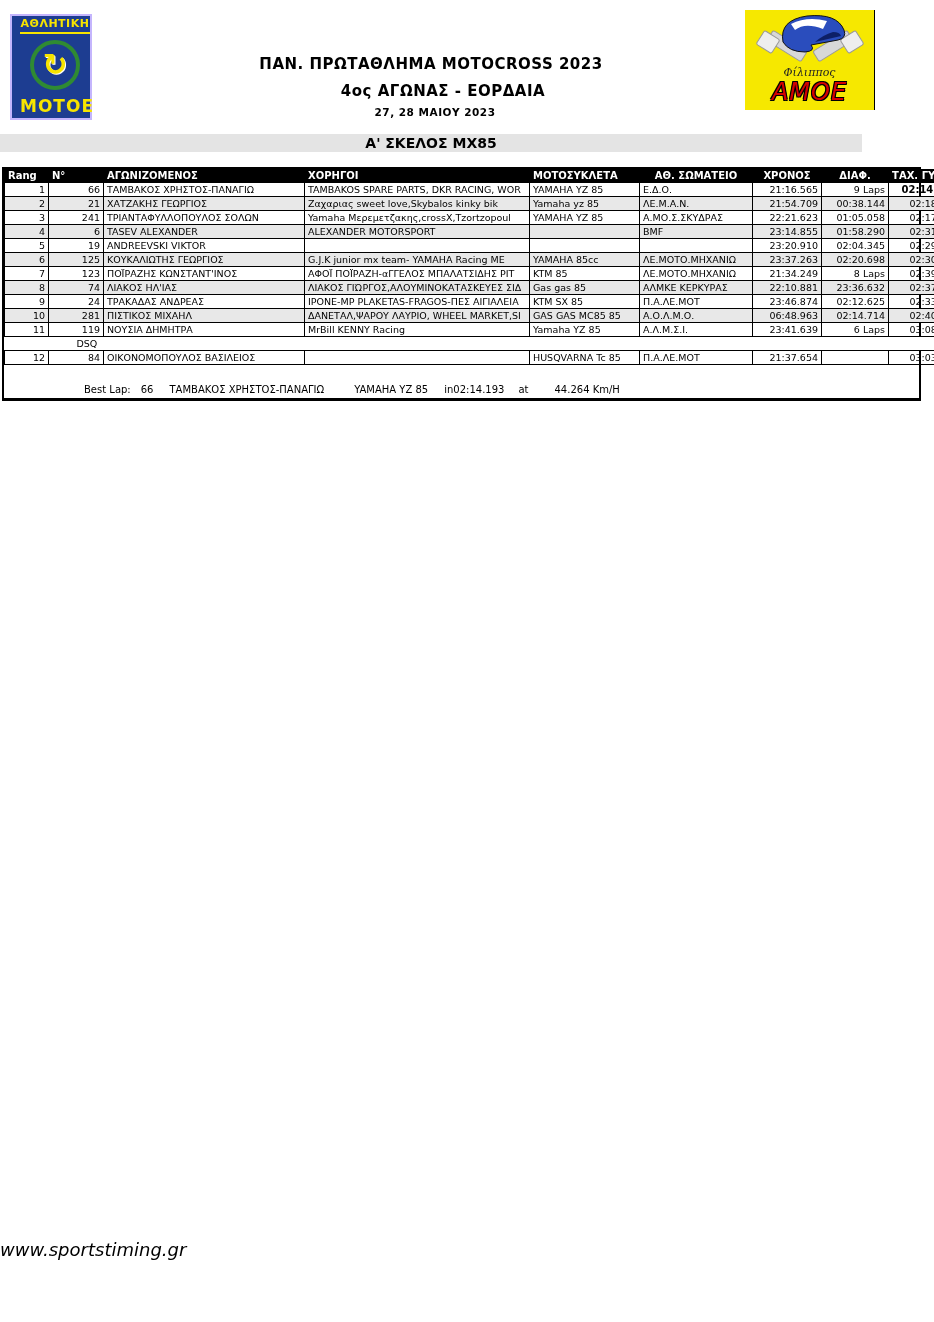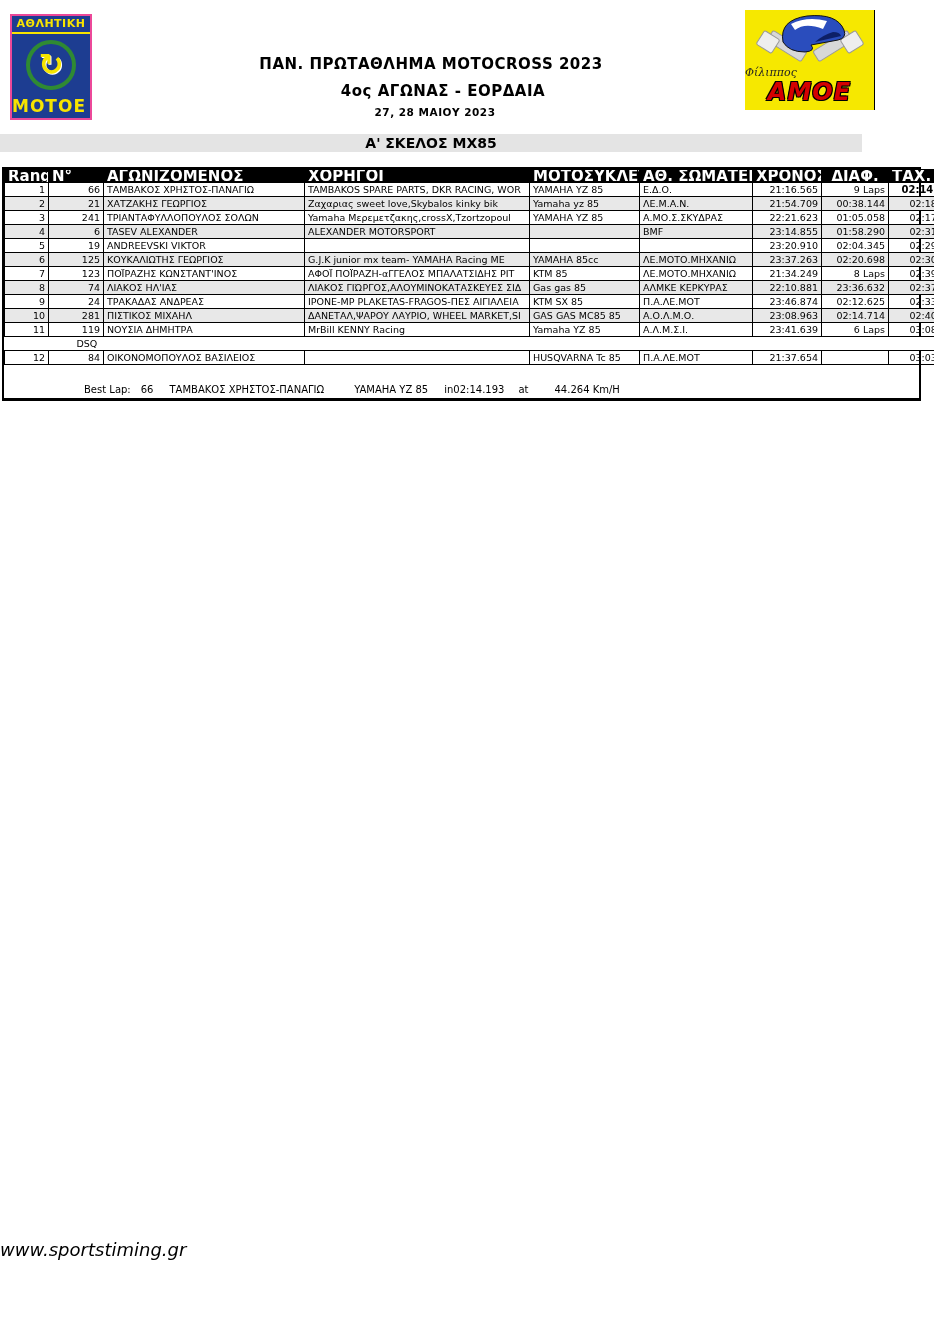--- a/index.html
+++ b/index.html
@@ -1,39 +1,39 @@
 <!DOCTYPE html>
 <html><head>
 <meta charset="utf-8">
 <style>
   html,body{margin:0;padding:0;background:#fff;}
   .page{position:relative;width:934px;height:1322px;background:#fff;overflow:hidden;
         font-family:"DejaVu Sans",sans-serif;color:#000;}
 
   
   .logo-motoe{position:absolute;left:10px;top:14px;width:82px;height:106px;
-    background:#1d3d91;border:2px solid #ec4899;box-sizing:border-box;
-    display:flex;flex-direction:column;align-items:center;}
+    background:#1d3d91;border:2px solid #c4b5fd;box-sizing:border-box;
+    display:flex;flex-direction:column;align-items:center;padding-left:8px;}
   .logo-motoe .top-text{width:100%;text-align:center;color:#f7e400;font-weight:bold;
     font-size:11px;line-height:16px;border-bottom:2px solid #f7e400;letter-spacing:0.5px;}
   .logo-motoe .mid{flex:1;display:flex;align-items:center;justify-content:center;}
   .wreath{width:50px;height:50px;border:4px solid #2f8a33;border-radius:50%;
     display:flex;align-items:center;justify-content:center;box-sizing:border-box;}
   .wreath .arrows{color:#f7e400;font-size:30px;font-weight:bold;line-height:1;
     text-shadow:1px 1px 0 #fff;}
   .logo-motoe .bottom-text{width:100%;text-align:left;color:#f7e400;font-weight:bold;
     font-size:17px;line-height:20px;letter-spacing:1px;padding-bottom:2px;}
 
   .logo-amoe{position:absolute;left:745px;top:10px;width:130px;height:100px;
     background:#f6e800;border-right:1px solid #000;box-sizing:border-box;overflow:hidden;}
   .logo-amoe svg{position:absolute;left:0;top:0;}
-  .logo-amoe .script-text{position:absolute;left:0;right:0;top:56px;
+  .logo-amoe .script-text{position:absolute;left:0;right:0;top:56px;text-align:center;
     font-family:"DejaVu Serif",serif;font-style:italic;font-size:11px;color:#222;}
   .logo-amoe .amoe-text{position:absolute;left:0;right:0;top:68px;text-align:center;
-    font-weight:bold;font-style:italic;font-size:24px;color:#d40000;
+    font-weight:normal;font-style:italic;font-size:24px;color:#d40000;
     text-shadow:-1px 1px 0 #000,1px 1px 0 #000,1px -1px 0 #000,-1px -1px 0 #000;letter-spacing:1px;}
 
   
   .titles{position:absolute;left:0;top:0;width:862px;}
   .title-1{position:absolute;left:0;top:55px;width:100%;text-align:center;
     font-weight:bold;font-size:15px;letter-spacing:0.5px;}
   .title-2{position:absolute;left:12px;top:82px;width:100%;text-align:center;
     font-weight:bold;font-size:15px;letter-spacing:0.5px;}
   .title-date{position:absolute;left:4px;top:106px;width:100%;text-align:center;
     font-weight:bold;font-size:10.5px;letter-spacing:0.5px;}
@@ -41,21 +41,21 @@
   
   .section-bar{position:absolute;left:0;top:134px;width:862px;height:18px;
     background:#e4e4e4;text-align:center;font-weight:bold;font-size:14px;line-height:18px;}
 
   
   .table-frame{position:absolute;left:2px;top:167px;width:915px;
     border:2px solid #000;border-bottom:3px solid #000;box-sizing:content-box;background:#fff;}
   table.results{border-collapse:collapse;table-layout:fixed;width:915px;font-size:9.5px;}
   table.results th,table.results td{border:1px solid #000;padding:0 3px;height:13px;
     line-height:13px;white-space:nowrap;overflow:hidden;}
-  table.results thead th{background:#000;color:#fff;font-weight:bold;font-size:15px;
+  table.results thead th{background:#000;color:#fff;font-weight:bold;font-size:10px;
     height:12px;line-height:12px;border:1px solid #000;}
   th.col-rank,th.col-num,th.col-name,th.col-sponsor,th.col-moto{text-align:left;}
   th.col-club,th.col-time,th.col-diff,th.col-best_lap,th.col-sto{text-align:center;}
   .col-rank{width:37px}.col-num{width:48px}.col-name{width:194px}.col-sponsor{width:218px}
   .col-moto{width:103px}.col-club{width:106px}.col-time{width:62px}.col-diff{width:60px}
   .col-best_lap{width:66px}
   td.col-rank,td.col-num,td.col-time,td.col-diff,td.col-best_lap,td.col-sto{text-align:right;}
   td.col-name,td.col-sponsor,td.col-moto,td.col-club{text-align:left;}
   tr.shaded td{background:#e8e8e8;}
   td.bold{font-weight:bold;font-size:10px;}
@@ -227,21 +227,21 @@
             <td class="col-diff">02:12.625</td>
             <td class="col-best_lap">02:33.331</td>
           </tr>
           <tr class="shaded">
             <td class="col-rank">10</td>
             <td class="col-num">281</td>
             <td class="col-name">ΠΙΣΤΙΚΟΣ ΜΙΧΑΗΛ</td>
             <td class="col-sponsor">ΔΑΝΕΤΑΛ,ΨΑΡΟΥ ΛΑΥΡΙΟ, WHEEL MARKET,SI</td>
             <td class="col-moto">GAS GAS  MC85 85</td>
             <td class="col-club">Α.Ο.Λ.Μ.Ο.</td>
-            <td class="col-time">23:08.963</td>
+            <td class="col-time">06:48.963</td>
             <td class="col-diff">02:14.714</td>
             <td class="col-best_lap">02:40.897</td>
           </tr>
           <tr>
             <td class="col-rank">11</td>
             <td class="col-num">119</td>
             <td class="col-name">ΝΟΥΣΙΑ ΔΗΜΗΤΡΑ</td>
             <td class="col-sponsor">MrBill  KENNY Racing</td>
             <td class="col-moto">Yamaha YZ 85</td>
             <td class="col-club">Α.Λ.Μ.Σ.Ι.</td>

